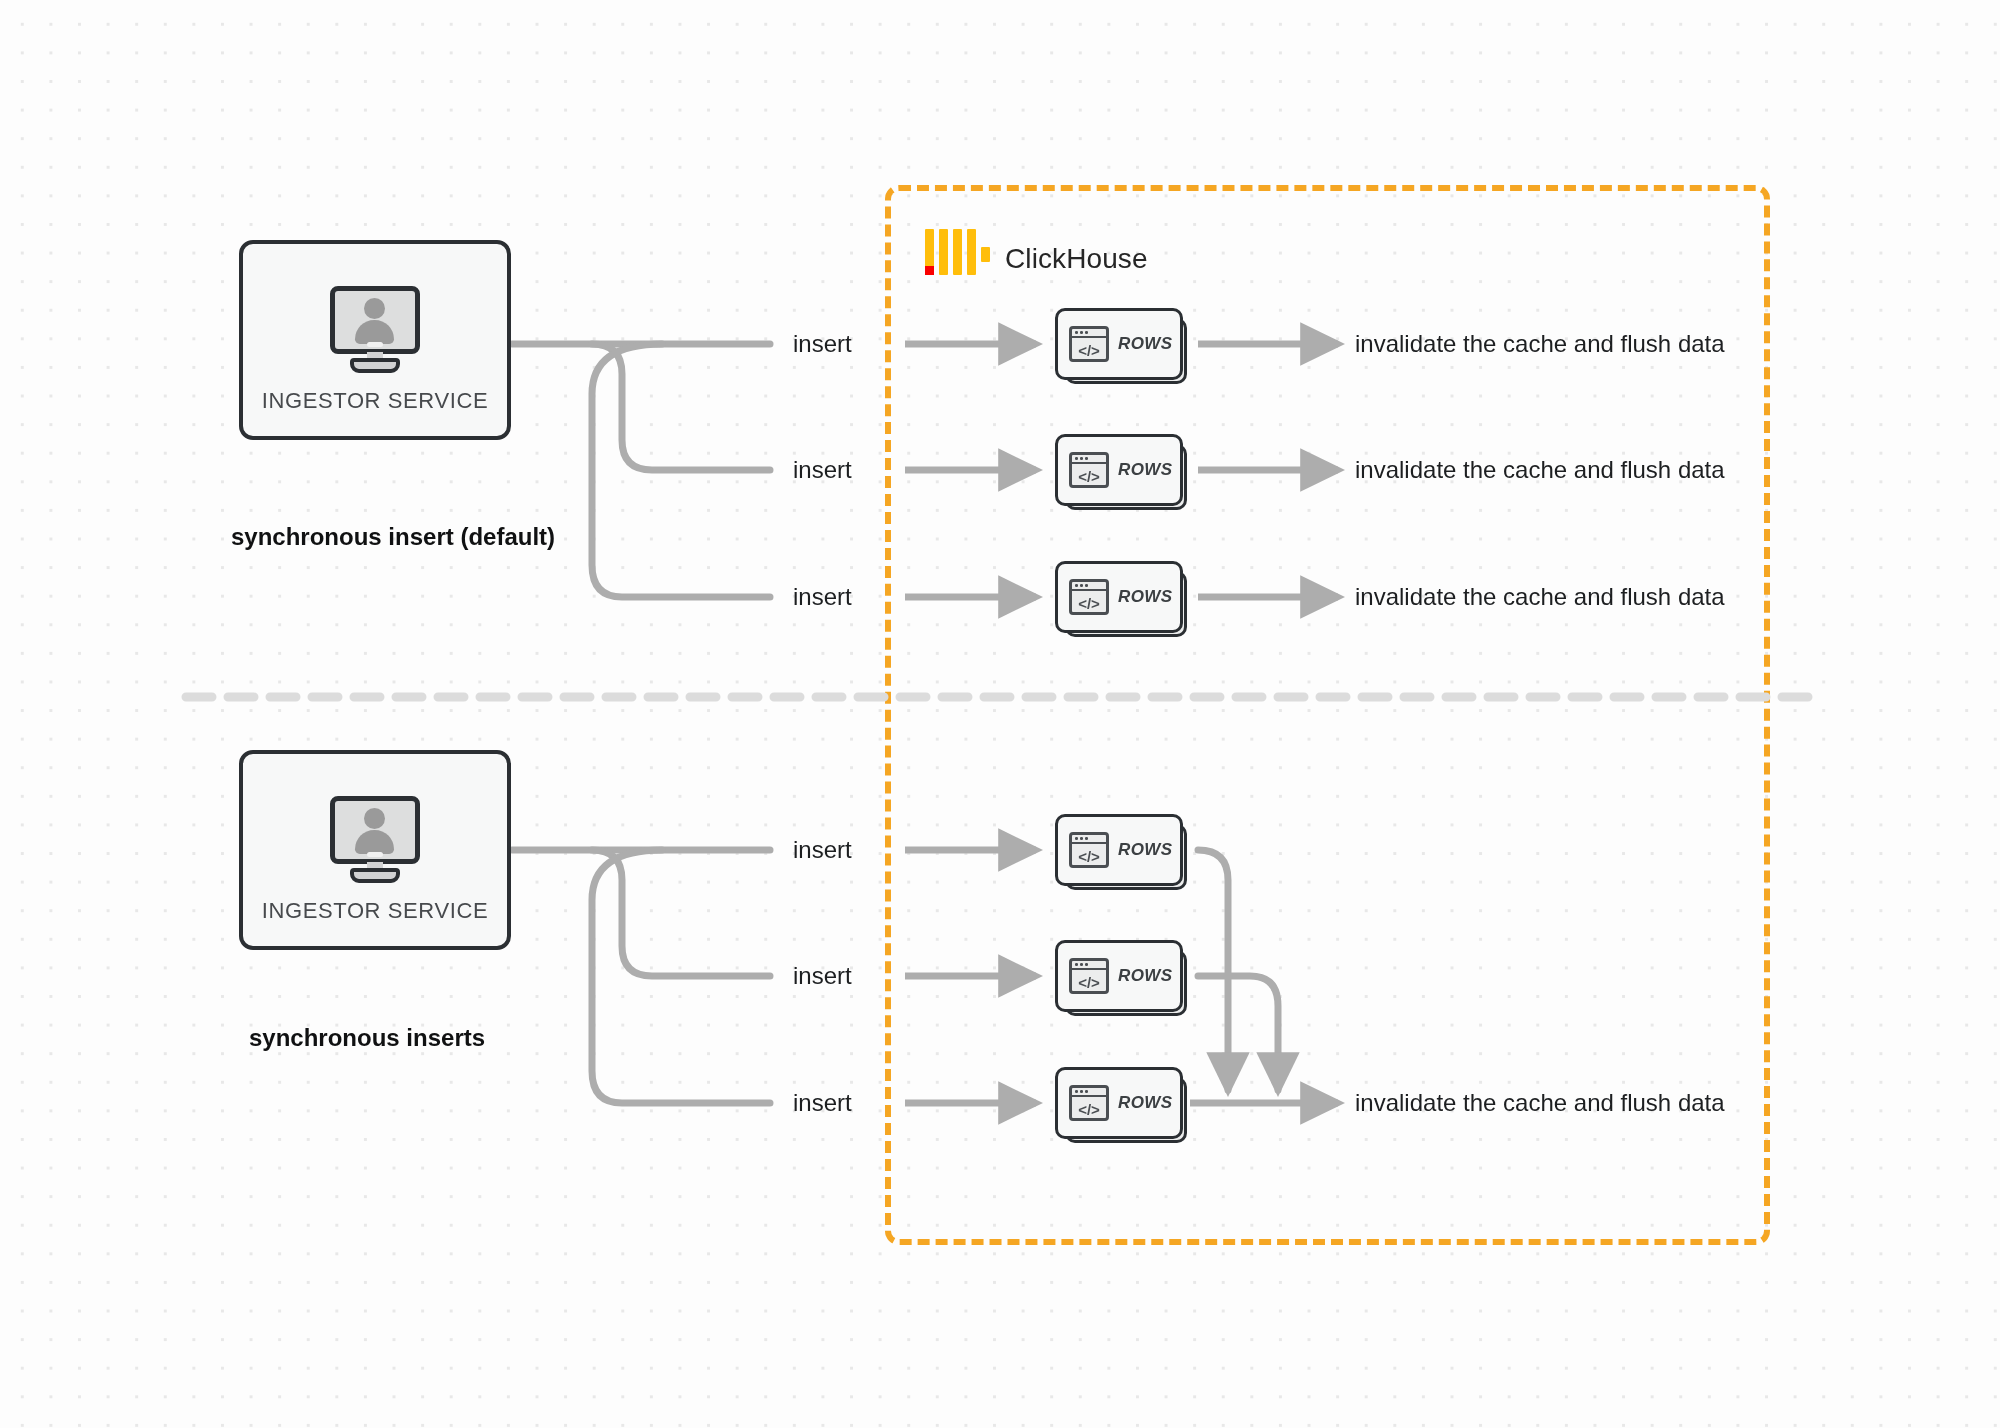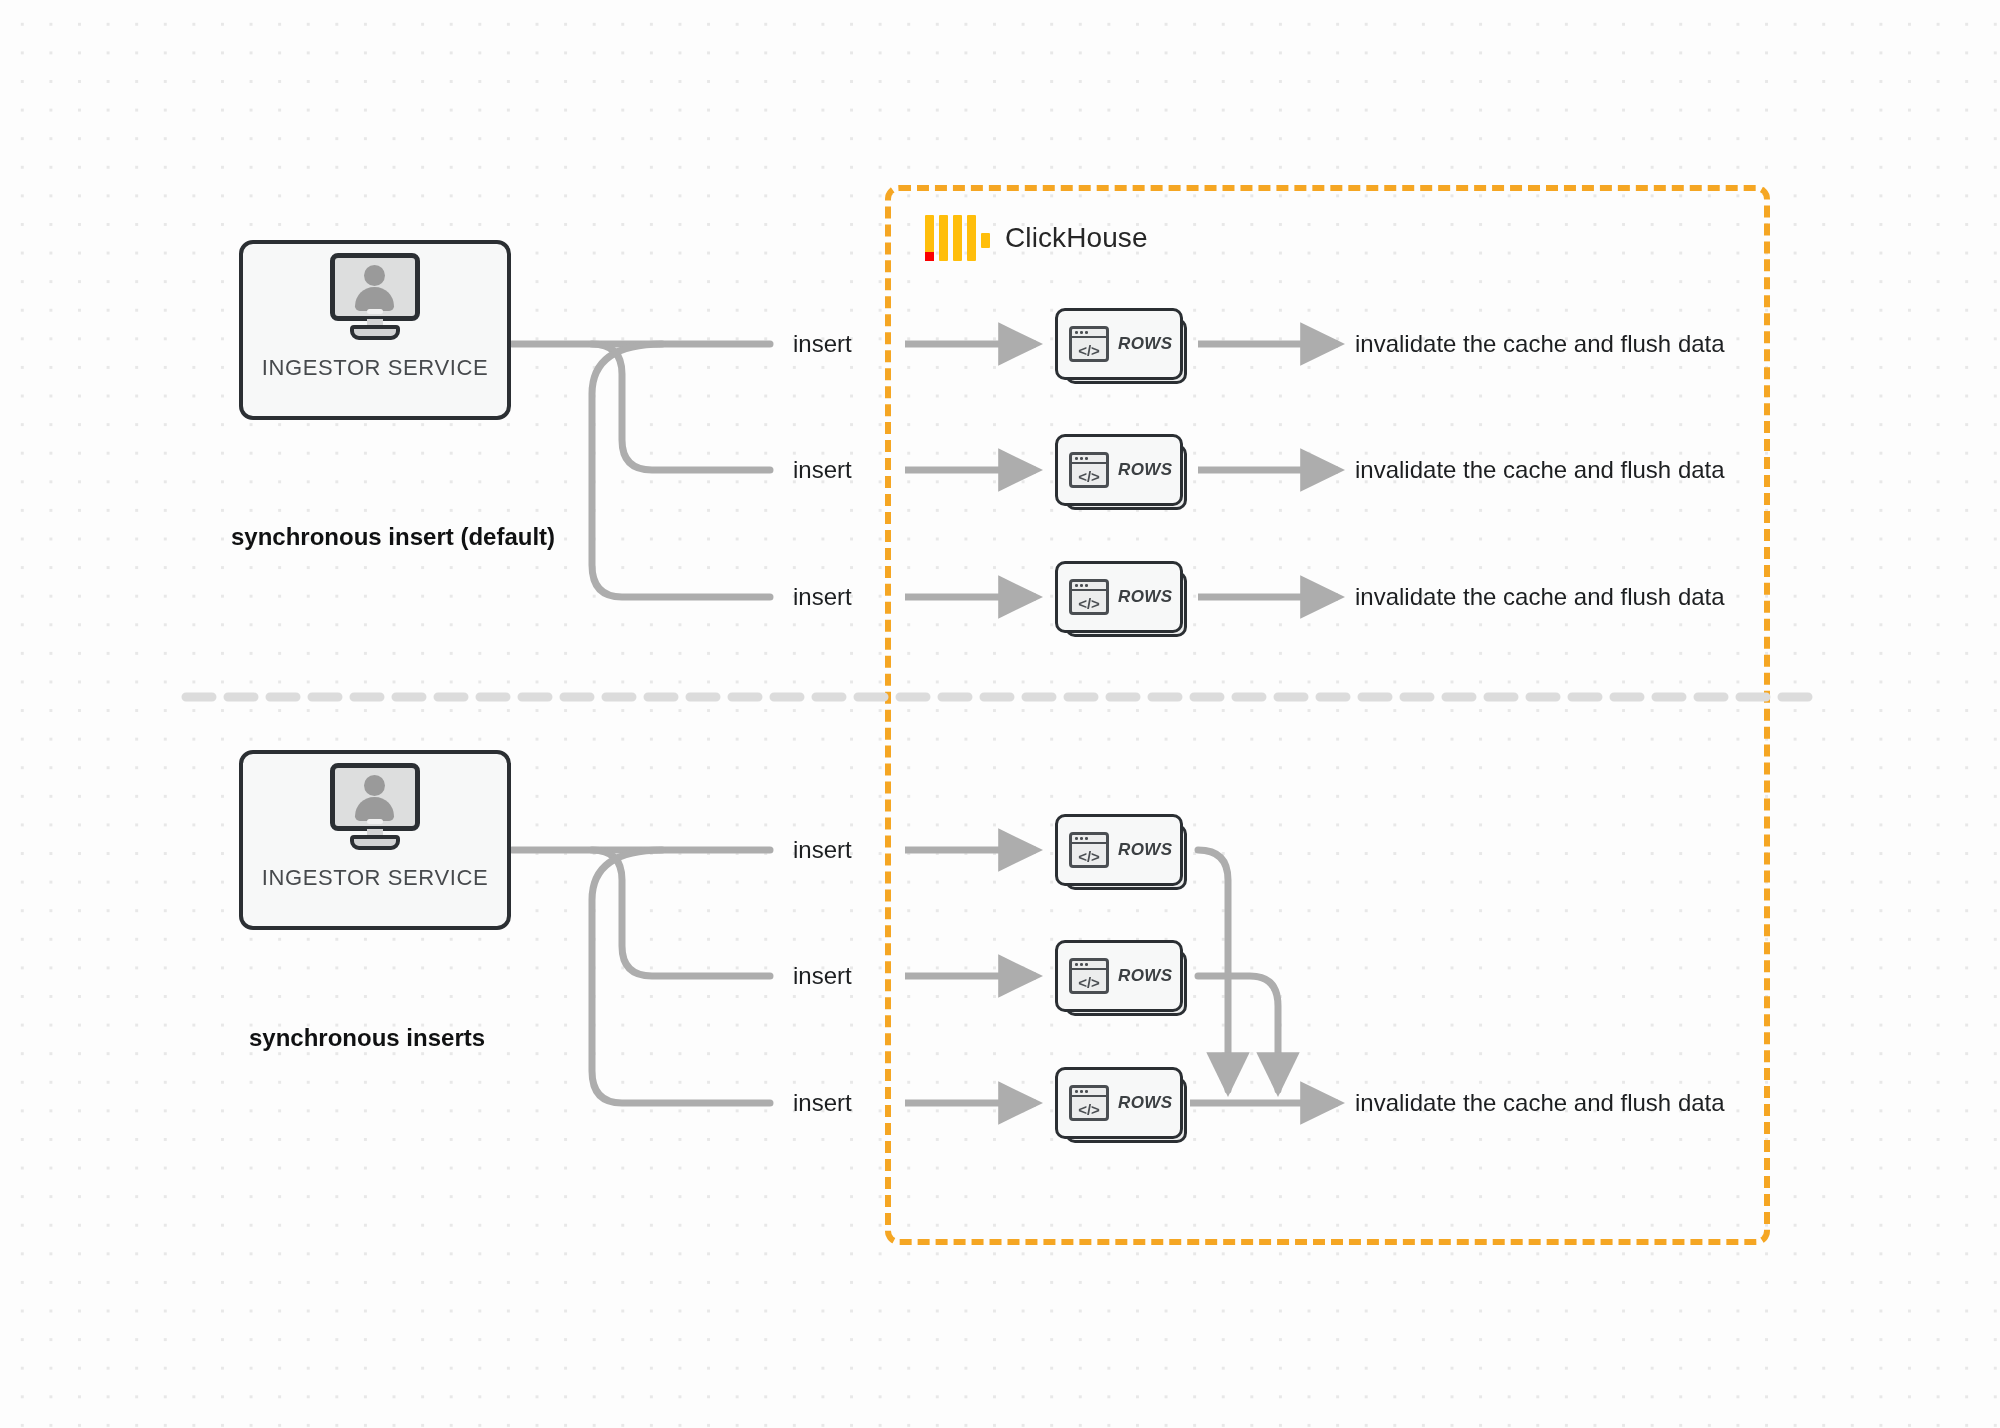--- a/index.html
+++ b/index.html
@@ -33,23 +33,23 @@
     top: 185px;
     width: 885px;
     height: 1060px;
     border: 6px dashed #f5a623;
     border-radius: 14px;
     box-sizing: border-box;
   }
   .ch-header {
     position: absolute;
     left: 925px;
-    top: 215px;
+    top: 229px;
     display: flex;
-    align-items: center;
+    align-items: flex-end;
     gap: 18px;
   }
   .ch-logo {
     position: relative;
     width: 62px;
     height: 46px;
   }
   .ch-logo .bar {
     position: absolute;
     top: 0;
@@ -79,30 +79,30 @@
     font-size: 28px;
     color: #262626;
     letter-spacing: 0.1px;
     white-space: nowrap;
   }
 
   
   .ingestor {
     position: absolute;
     width: 272px;
-    height: 180px;
+    height: 200px;
     background: #f7f8f8;
     border: 4px solid #2b2f33;
     border-radius: 14px;
     box-sizing: border-box;
     display: flex;
     flex-direction: column;
     align-items: center;
     justify-content: flex-start;
-    padding-top: 9px;
+    padding-top: 42px;
   }
   .ingestor.sync  { left: 239px; top: 240px; }
   .ingestor.async { left: 239px; top: 750px; }
 
   .monitor {
     position: relative;
     width: 104px;
     height: 88px;
   }
   .monitor .screen {

